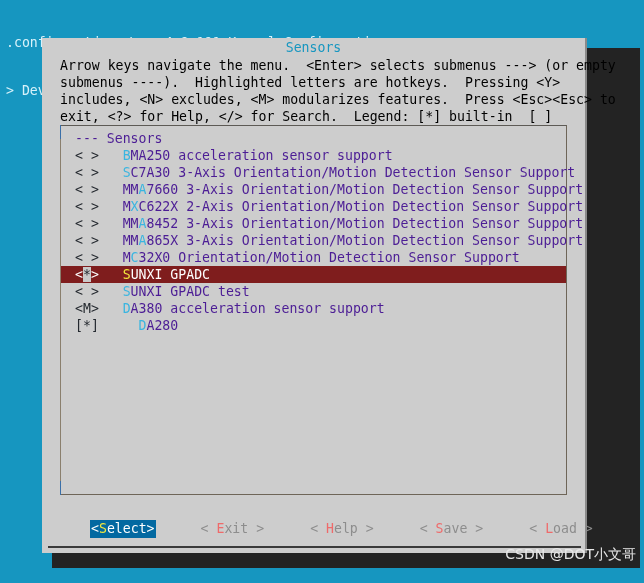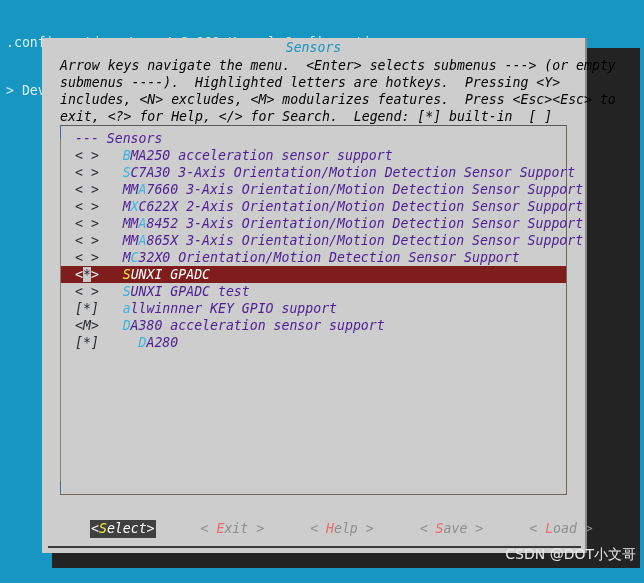--- a/index.html
+++ b/index.html
@@ -61,21 +61,20 @@
   
   .dialog {
     position: absolute;
     left: 42px;
     top: 38px;
     width: 545px;
     height: 515px;
     background: #cdcdcd;
     box-sizing: border-box;
     border-right: 2px solid #8a8a8a;
-    font-style: italic;
   }
 
   .dlg-title {
     text-align: center;
     color: #1696c0;
     font-size: 13.2px;
     line-height: 17px;
     padding-top: 1px;
     white-space: pre;
   }
@@ -160,21 +159,21 @@
   .btn {
     font-size: 13.2px;
     line-height: 18px;
     white-space: pre;
     color: #8d8d8d;
     margin-right: 44px;
     padding: 0 1px;
   }
   .btn .bhot { color: #ef6a6a; }
   .btn.active {
-    background: #404040;
+    background: #0369a1;
     color: #ffffff;
   }
   .btn.active .bhot { color: #f5e93c; }
 
   .dlg-bottomrule {
     position: absolute;
     left: 6px;
     right: 4px;
     bottom: 5px;
     height: 2px;
@@ -219,21 +218,20 @@
           <li class="row sep"><span class="lbl">--- Sensors</span></li>
           <li class="row"><span class="mark">&lt; &gt;</span><span class="lbl">   </span><span class="hot">B</span><span class="lbl">MA250 acceleration sensor support</span></li>
           <li class="row"><span class="mark">&lt; &gt;</span><span class="lbl">   </span><span class="hot">S</span><span class="lbl">C7A30 3-Axis Orientation/Motion Detection Sensor Support</span></li>
           <li class="row"><span class="mark">&lt; &gt;</span><span class="lbl">   MM</span><span class="hot">A</span><span class="lbl">7660 3-Axis Orientation/Motion Detection Sensor Support</span></li>
           <li class="row"><span class="mark">&lt; &gt;</span><span class="lbl">   M</span><span class="hot">X</span><span class="lbl">C622X 2-Axis Orientation/Motion Detection Sensor Support</span></li>
           <li class="row"><span class="mark">&lt; &gt;</span><span class="lbl">   MM</span><span class="hot">A</span><span class="lbl">8452 3-Axis Orientation/Motion Detection Sensor Support</span></li>
           <li class="row"><span class="mark">&lt; &gt;</span><span class="lbl">   MM</span><span class="hot">A</span><span class="lbl">865X 3-Axis Orientation/Motion Detection Sensor Support</span></li>
           <li class="row"><span class="mark">&lt; &gt;</span><span class="lbl">   M</span><span class="hot">C</span><span class="lbl">32X0 Orientation/Motion Detection Sensor Support</span></li>
           <li class="row selected"><span class="mark"><span>&lt;</span><span class="cursor">*</span><span>&gt;</span></span><span class="lbl">   </span><span class="hot">S</span><span class="lbl">UNXI GPADC</span></li>
           <li class="row"><span class="mark">&lt; &gt;</span><span class="lbl">   </span><span class="hot">S</span><span class="lbl">UNXI GPADC test</span></li>
-          <li class="row"><span class="mark">[*]</span><span class="lbl">   </span><span class="hot">a</span><span class="lbl">llwinnner KEY GPIO support</span></li>
           <li class="row"><span class="mark">&lt;M&gt;</span><span class="lbl">   </span><span class="hot">D</span><span class="lbl">A380 acceleration sensor support</span></li>
           <li class="row"><span class="mark">[*]</span><span class="lbl">     </span><span class="hot">D</span><span class="lbl">A280</span></li>
         </ul>
     </div>
 
     <div class="btnbar" id="button-bar">
         <div class="btn active"><span>&lt;</span><span class="bhot">S</span><span>elect</span><span>&gt;</span></div>
         <div class="btn"><span>&lt; </span><span class="bhot">E</span><span>xit</span><span> &gt;</span></div>
         <div class="btn"><span>&lt; </span><span class="bhot">H</span><span>elp</span><span> &gt;</span></div>
         <div class="btn"><span>&lt; </span><span class="bhot">S</span><span>ave</span><span> &gt;</span></div>

